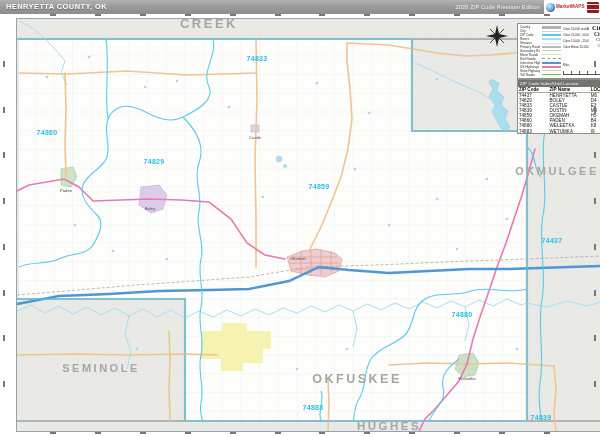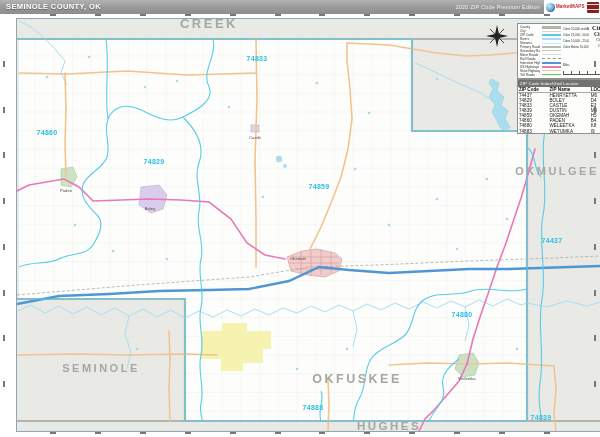--- a/index.html
+++ b/index.html
@@ -79,21 +79,21 @@
   table.zt th{
     font-size:4.6px;text-align:left;font-weight:bold;color:#111;
     border-bottom:.5px solid #aaa;padding:0 1px;line-height:1.1;
   }
   table.zt td{font-size:4.6px;color:#222;padding:0 1px;line-height:1.12;white-space:nowrap;}
 </style>
 </head>
 <body>
 
 <div class="titlebar">
-  <span class="maintitle">SEMINOLE COUNTY, OK</span>
+  <span class="maintitle">HENRYETTA COUNTY, OK</span>
   <span class="edition">2020 ZIP Code Premium Edition</span>
   <div class="logo">
     <span class="globe"></span>
     <span class="logotext">MarketMAPS</span>
     <span class="badge"></span>
   </div>
 </div>
 
 <div class="map-frame">
 <svg id="map-svg" width="584" height="412" viewBox="0 0 584 412">

